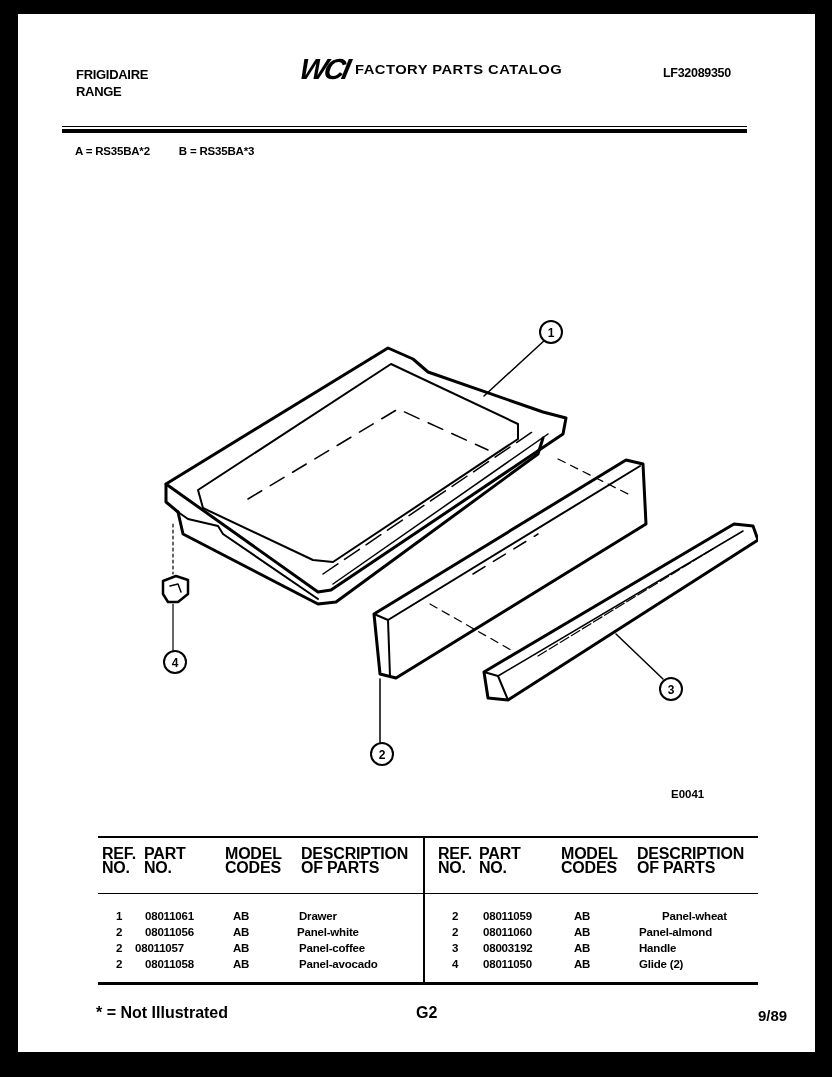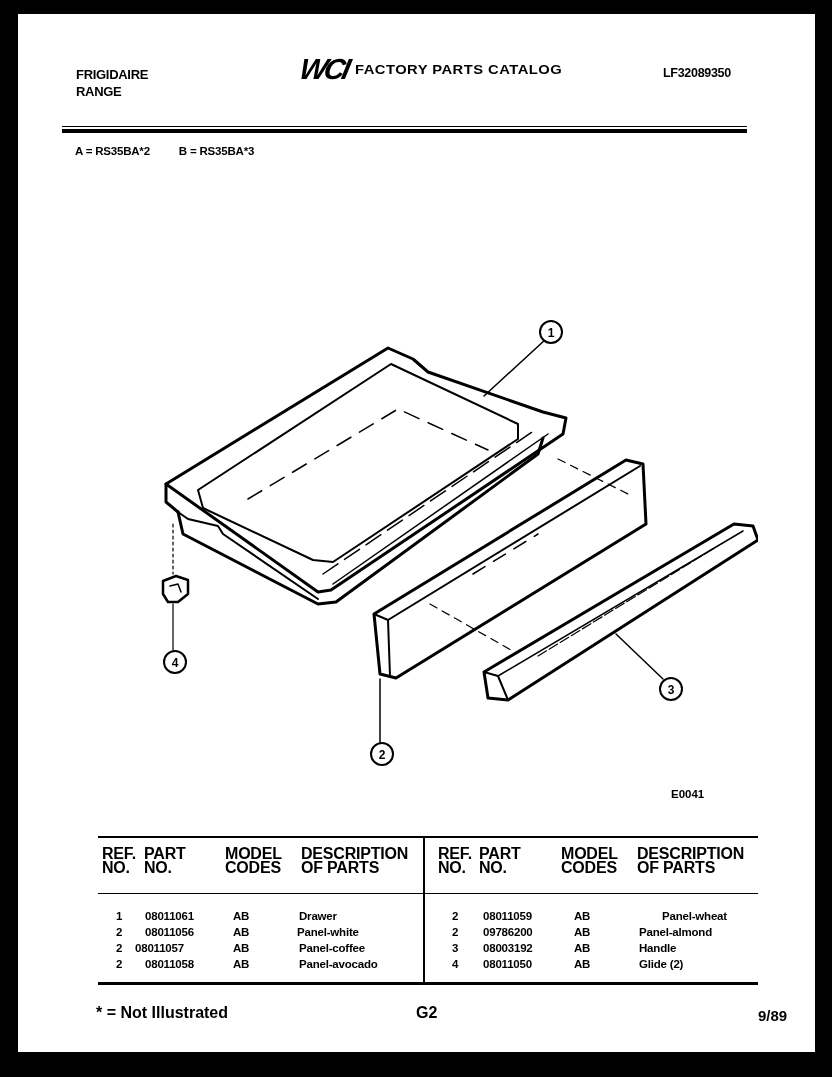--- a/index.html
+++ b/index.html
@@ -180,21 +180,21 @@
 
   <div class="abs td" style="left:424px; top:894px; width:320px; height:64px;">
     <div style="position:relative; height:16px;">
       <span class="col ref" style="left:0;">2</span>
       <span class="col" style="left:41px;">08011059</span>
       <span class="col" style="left:132px;">AB</span>
       <span class="col" style="left:197px;margin-left:23px;">Panel-wheat</span>
     </div>
     <div style="position:relative; height:16px;">
       <span class="col ref" style="left:0;">2</span>
-      <span class="col" style="left:41px;">09786200</span>
+      <span class="col" style="left:41px;">08011060</span>
       <span class="col" style="left:132px;">AB</span>
       <span class="col" style="left:197px;">Panel-almond</span>
     </div>
     <div style="position:relative; height:16px;">
       <span class="col ref" style="left:0;">3</span>
       <span class="col" style="left:41px;">08003192</span>
       <span class="col" style="left:132px;">AB</span>
       <span class="col" style="left:197px;">Handle</span>
     </div>
     <div style="position:relative; height:16px;">

